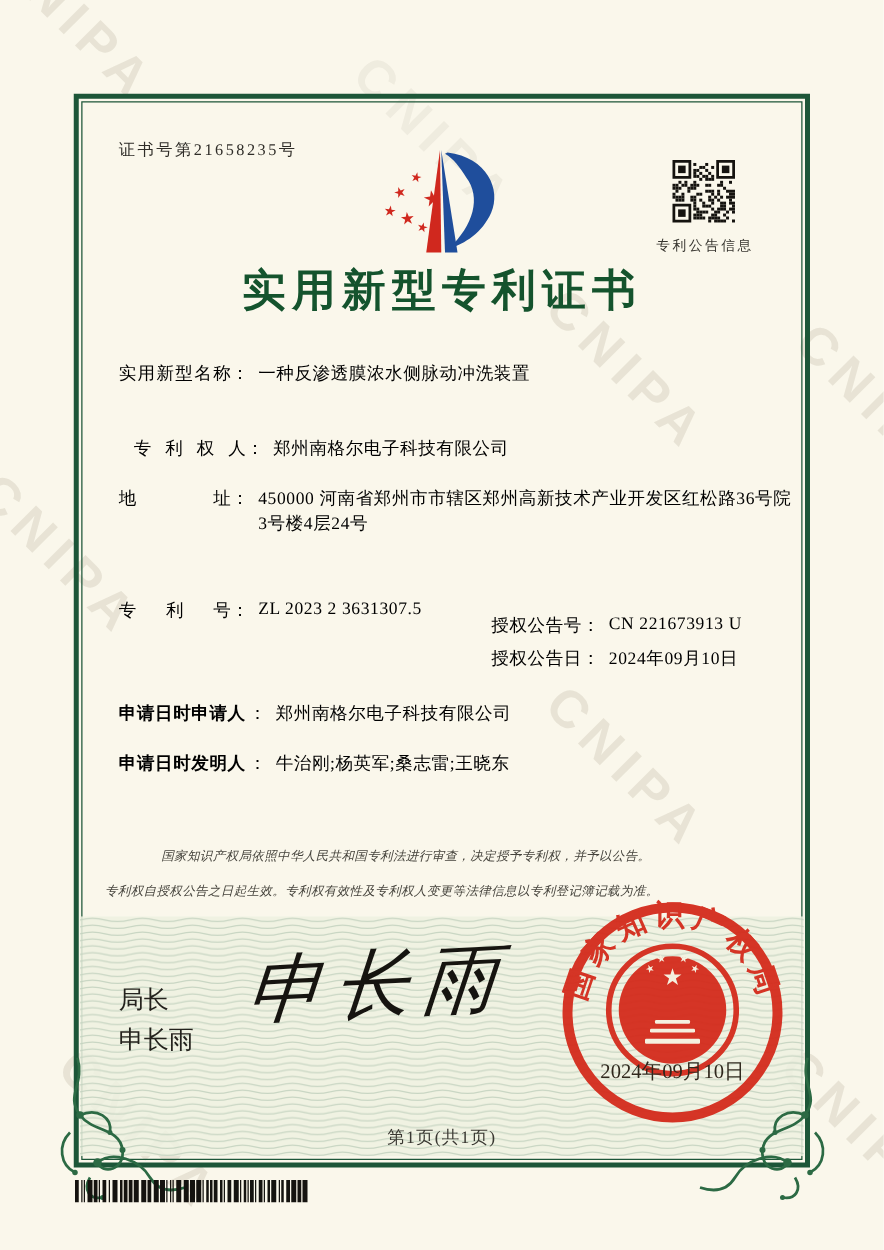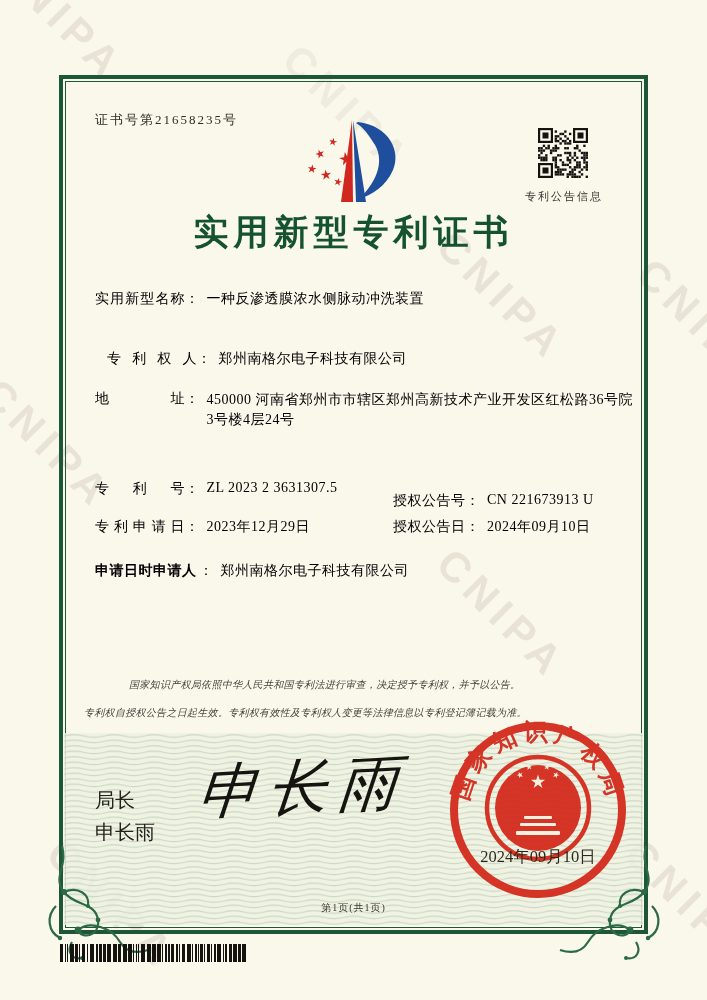--- a/index.html
+++ b/index.html
@@ -35,21 +35,21 @@
          white-space:nowrap;z-index:3;}
   .legal.l1{left:129px;top:678px;}
   .legal.l2{left:84px;top:706px;}
   
   .director{position:absolute;left:95px;top:784px;font-size:20px;line-height:32px;color:#24221d;z-index:3;}
   .autograph{position:absolute;left:198px;top:748px;font-size:60px;font-style:italic;
              letter-spacing:10px;color:#161410;transform:rotate(-3deg) skewX(-8deg);z-index:3;}
   
   .seal{position:absolute;left:440px;top:712px;width:196px;height:196px;z-index:4;opacity:.95;}
   
-  .page-info{position:absolute;left:0;top:901px;width:707px;text-align:center;font-size:10px;
+  .page-info{position:absolute;left:0;top:901px;width:707px;text-align:center;font-size:14px;
              letter-spacing:1px;color:#3a3832;z-index:3;}
   .barcode{position:absolute;left:60px;top:944px;z-index:3;}
   .flourish{position:absolute;z-index:2;}
   .flourish.left{left:38px;top:846px;}
   .flourish.right{left:558px;top:846px;transform:scaleX(-1);}
 </style>
 </head>
 <body>
 
 <div class="page">
@@ -296,28 +296,28 @@
   </div>
   <div class="row" style="top:390px;">
     <span class="lbl">地址</span><span class="colon">：</span><span class="val val-wrap">450000 河南省郑州市市辖区郑州高新技术产业开发区红松路36号院3号楼4层24号</span>
   </div>
   <div class="row" style="top:480px;">
     <span class="lbl">专利号</span><span class="colon">：</span><span class="val">ZL 2023 2 3631307.5</span>
   </div>
   <div class="row" style="top:480px;left:393px;margin-top:12px;">
     <span class="lbl-r">授权公告号</span><span class="colon">：</span><span class="val">CN 221673913 U</span>
   </div>
-  <div class="row" style="top:518px;">
-    <span class="lbl">专利申请日</span><span class="colon">：</span><span class="val">2023年12月29日</span>
-  </div>
   <div class="row" style="top:518px;left:393px;">
     <span class="lbl-r">授权公告日</span><span class="colon">：</span><span class="val">2024年09月10日</span>
   </div>
   <div class="row" style="top:562px;">
     <span class="lbl-wide">申请日时申请人</span><span class="colon">：</span><span class="val">郑州南格尔电子科技有限公司</span>
+  </div>
+  <div class="row" style="top:602px;">
+    <span class="lbl-wide">申请日时发明人</span><span class="colon">：</span><span class="val">牛治刚;杨英军;桑志雷;王晓东</span>
   </div>
 
   <div class="legal l1">国家知识产权局依照中华人民共和国专利法进行审查，决定授予专利权，并予以公告。</div>
   <div class="legal l2">专利权自授权公告之日起生效。专利权有效性及专利权人变更等法律信息以专利登记簿记载为准。</div>
 
   <div class="director">
     <div>局长</div>
     <div>申长雨</div>
   </div>
   <div class="autograph">申长雨</div>

